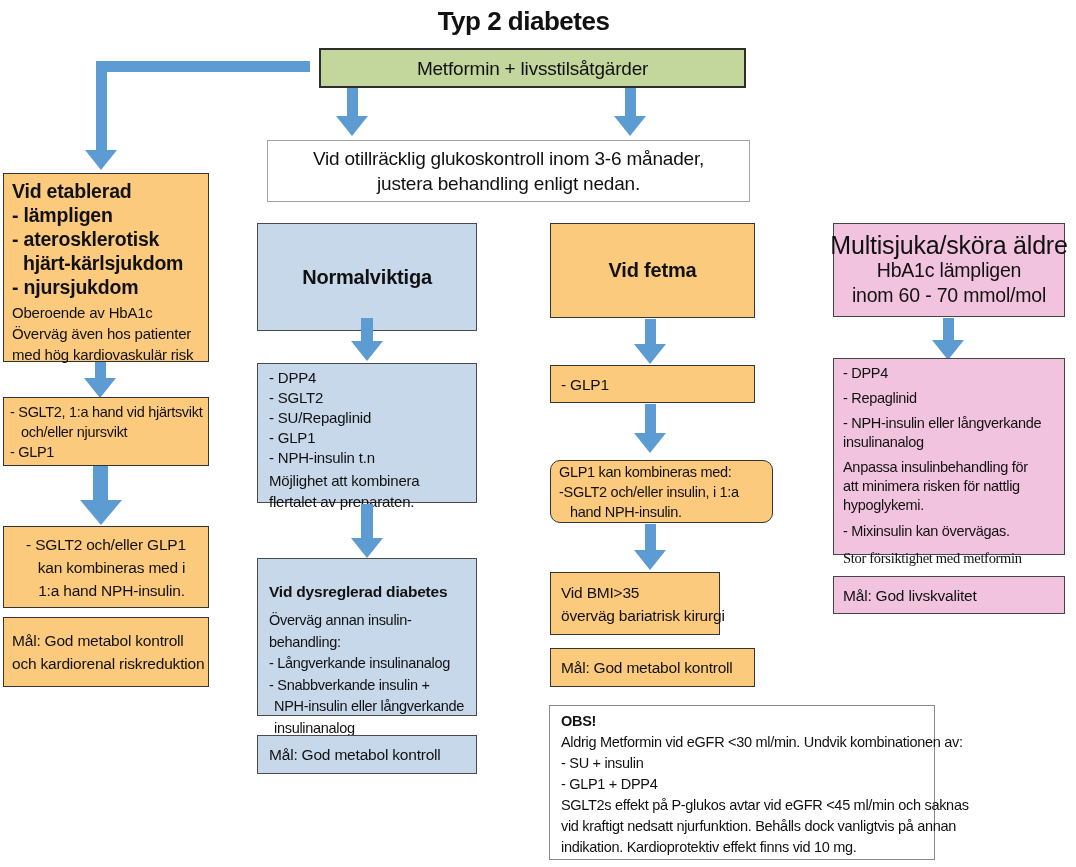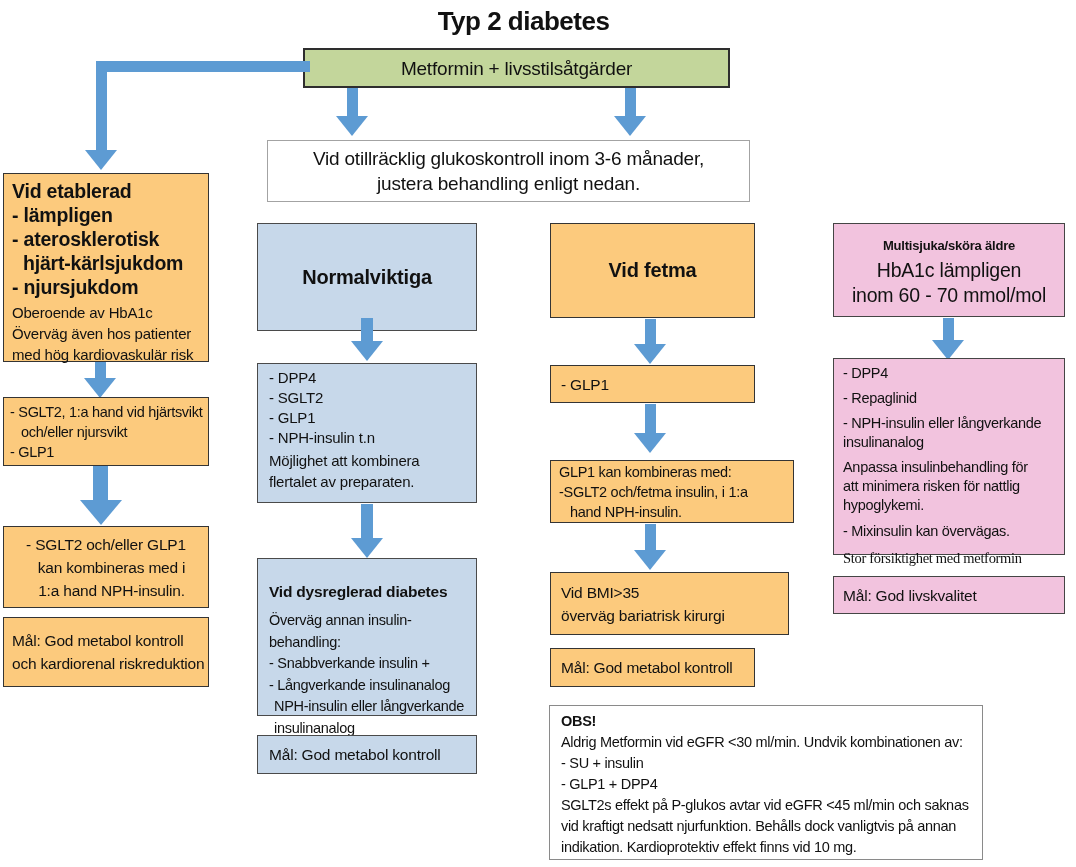--- a/index.html
+++ b/index.html
@@ -35,21 +35,21 @@
   .t16{font-size:15.5px;line-height:23px;}
 </style>
 </head>
 <body>
 
 <div id="canvas">
 
   <div class="title">Typ 2 diabetes</div>
 
   
-  <div class="box green center t19" style="left:303px;top:48px;width:427px;height:40px;">
+  <div class="box green center t19" style="left:319px;top:48px;width:427px;height:40px;">
     <span>Metformin + livsstilsåtgärder</span>
   </div>
 
   
   <div class="grp">
     <div class="astem" style="left:96px;top:61px;width:214px;height:11px;"></div>
     <div class="astem" style="left:96px;top:61px;width:11px;height:90px;"></div>
     <div class="ahead" style="left:85px;top:150px;"></div>
   </div>
 
@@ -116,37 +116,38 @@
   </div>
 
   <div class="grp">
     <div class="astem" style="left:361px;top:318px;width:12px;height:24px;"></div>
     <div class="ahead" style="left:351px;top:341px;"></div>
   </div>
 
   <div class="box blue" style="left:257px;top:363px;width:220px;height:140px;padding:4px 11px;">
     <div class="t15 line" style="line-height:20px;">- DPP4</div>
     <div class="t15 line" style="line-height:20px;">- SGLT2</div>
+    <div class="t15 line" style="line-height:20px;">- SU/Repaglinid</div>
     <div class="t15 line" style="line-height:20px;">- GLP1</div>
     <div class="t15 line" style="line-height:20px;">- NPH-insulin t.n</div>
     <div class="t15 line" style="line-height:21px;margin-top:2px;">Möjlighet att kombinera</div>
     <div class="t15 line" style="line-height:21px;">flertalet av preparaten.</div>
   </div>
 
   <div class="grp">
     <div class="astem" style="left:361px;top:504px;width:12px;height:35px;"></div>
     <div class="ahead" style="left:351px;top:538px;"></div>
   </div>
 
   <div class="box blue" style="left:257px;top:558px;width:220px;height:158px;padding:24px 11px;">
     <div class="line b" style="font-size:15.5px;margin-bottom:9px;">Vid dysreglerad diabetes</div>
     <div class="t145 line" style="line-height:21.5px;">Överväg annan insulin-</div>
     <div class="t145 line" style="line-height:21.5px;">behandling:</div>
+    <div class="t145 line" style="line-height:21.5px;">- Långverkande insulinanalog</div>
     <div class="t145 line" style="line-height:21.5px;">- Snabbverkande insulin +</div>
-    <div class="t145 line" style="line-height:21.5px;">- Långverkande insulinanalog</div>
     <div class="t145 line" style="line-height:21.5px;padding-left:5px;">NPH-insulin eller långverkande</div>
     <div class="t145 line" style="line-height:21.5px;padding-left:5px;">insulinanalog</div>
   </div>
 
   <div class="box blue vcenter t16" style="left:257px;top:735px;width:220px;height:39px;padding:0 11px;">
     <span class="line">Mål: God metabol kontroll</span>
   </div>
 
   
   <div class="box orange center t20b" style="left:550px;top:223px;width:205px;height:95px;">
@@ -160,44 +161,44 @@
 
   <div class="box orange vcenter t16" style="left:550px;top:365px;width:205px;height:38px;padding:0 10px;">
     <span class="line">- GLP1</span>
   </div>
 
   <div class="grp">
     <div class="astem" style="left:645px;top:404px;width:11px;height:30px;"></div>
     <div class="ahead" style="left:634px;top:433px;"></div>
   </div>
 
-  <div class="box orange vcenter" style="left:550px;top:460px;width:244px;height:63px;padding:2px 8px;">
+  <div class="box orange vcenter" style="left:550px;top:460px;width:223px;height:63px;padding:2px 8px;border-radius:10px;">
     <div class="t145 line">GLP1 kan kombineras med:</div>
-    <div class="t145 line">-SGLT2 och/fetma insulin, i 1:a</div>
+    <div class="t145 line">-SGLT2 och/eller insulin, i 1:a</div>
     <div class="t145 line ind">hand NPH-insulin.</div>
   </div>
 
   <div class="grp">
     <div class="astem" style="left:645px;top:524px;width:11px;height:27px;"></div>
     <div class="ahead" style="left:634px;top:550px;"></div>
   </div>
 
-  <div class="box orange vcenter" style="left:550px;top:572px;width:239px;height:63px;padding:2px 10px;">
+  <div class="box orange vcenter" style="left:550px;top:572px;width:170px;height:63px;padding:2px 10px;">
     <div class="t16 line">Vid BMI&gt;35</div>
     <div class="t16 line">överväg bariatrisk kirurgi</div>
   </div>
 
   <div class="box orange vcenter t16" style="left:550px;top:648px;width:205px;height:39px;padding:0 10px;">
     <span class="line">Mål: God metabol kontroll</span>
   </div>
 
   
   <div class="box pink center" style="left:833px;top:223px;width:232px;height:94px;">
     <div>
-      <div class="line" style="font-size:13px;font-weight:700;line-height:25px;">Multisjuka/sköra äldre</div>
+      <div class="line" style="font-size:25px;font-weight:400;line-height:25px;">Multisjuka/sköra äldre</div>
       <div class="line" style="font-size:19.5px;line-height:25px;">HbA1c lämpligen</div>
       <div class="line" style="font-size:19.5px;line-height:25px;">inom 60 - 70 mmol/mol</div>
     </div>
   </div>
 
   <div class="grp">
     <div class="astem" style="left:943px;top:318px;width:11px;height:24px;"></div>
     <div class="ahead" style="left:932px;top:340px;"></div>
   </div>
 
@@ -211,21 +212,21 @@
     <div class="t145 line" style="line-height:19px;">hypoglykemi.</div>
     <div class="t145 line" style="line-height:19px;margin-top:7px;">- Mixinsulin kan övervägas.</div>
     <div class="t145 line" style="line-height:19px;margin-top:8px;font-family:Liberation Serif, serif;">Stor försiktighet med metformin</div>
   </div>
 
   <div class="box pink vcenter t16" style="left:833px;top:576px;width:232px;height:38px;padding:0 9px;">
     <span class="line">Mål: God livskvalitet</span>
   </div>
 
   
-  <div class="box obsbox" style="left:549px;top:705px;width:434px;height:155px;padding:5px 11px;">
+  <div class="box obsbox" style="left:549px;top:705px;width:386px;height:155px;padding:5px 11px;">
     <div class="t145 line b" style="line-height:21px;">OBS!</div>
     <div class="t145 line" style="line-height:21px;">Aldrig Metformin vid eGFR &lt;30 ml/min. Undvik kombinationen av:</div>
     <div class="t145 line" style="line-height:21px;">- SU + insulin</div>
     <div class="t145 line" style="line-height:21px;">- GLP1 + DPP4</div>
     <div class="t145 line" style="line-height:21px;">SGLT2s effekt på P-glukos avtar vid eGFR &lt;45 ml/min och saknas</div>
     <div class="t145 line" style="line-height:21px;">vid kraftigt nedsatt njurfunktion. Behålls dock vanligtvis på annan</div>
     <div class="t145 line" style="line-height:21px;">indikation. Kardioprotektiv effekt finns vid 10 mg.</div>
   </div>
 
 </div>

